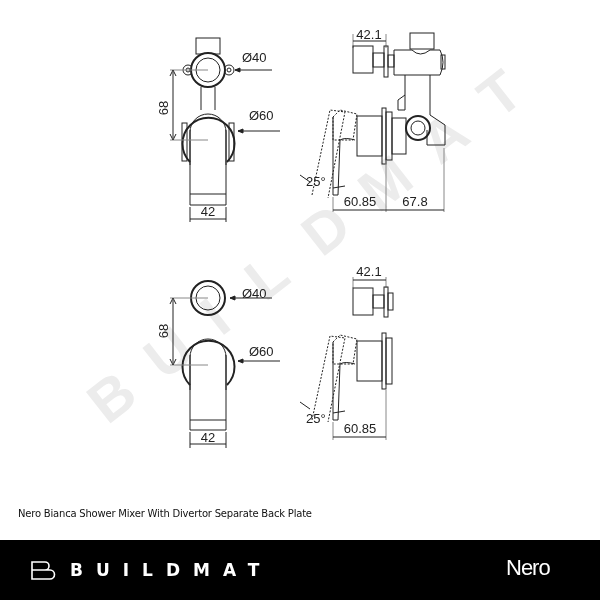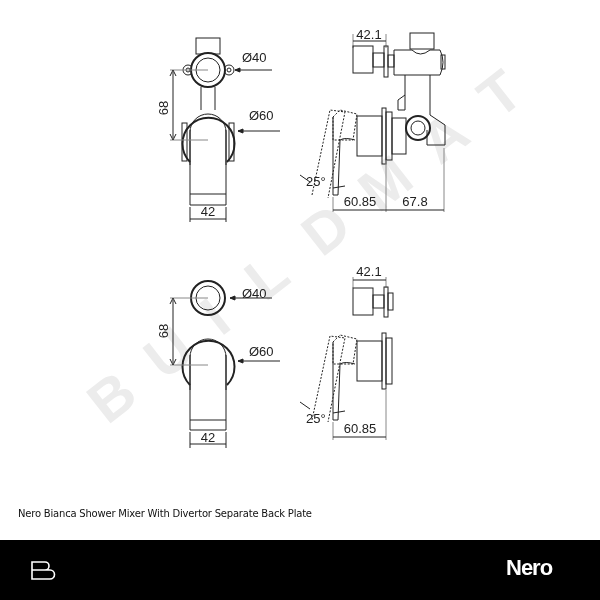--- a/index.html
+++ b/index.html
@@ -2,21 +2,21 @@
 <html><head>
 <meta charset="utf-8">
 <style>
   html, body { margin:0; padding:0; }
   body { width:600px; height:600px; background:#ffffff; position:relative; overflow:hidden; font-family:"Liberation Sans", sans-serif; }
   #drawing { position:absolute; left:0; top:0; width:600px; height:500px; }
   .title { position:absolute; left:18px; top:508px; font-size:10px; color:#111; font-family:"DejaVu Sans", sans-serif; letter-spacing:-0.2px; }
   .footer { position:absolute; left:0; top:540px; width:600px; height:60px; background:#000; }
   .brand { position:absolute; left:30px; top:17px; height:26px; display:flex; align-items:center; }
   .brand-text { color:#fff; font-weight:bold; font-size:17px; letter-spacing:13px; margin-left:12px; font-family:"DejaVu Sans", sans-serif; }
-  .nero { position:absolute; left:506px; top:15px; color:#fff; font-size:22px; letter-spacing:-1px; font-family:"Liberation Sans", sans-serif;font-weight:bold; }
+  .nero { position:absolute; left:506px; top:15px; color:#fff; font-size:22px; letter-spacing:-1px; font-family:"Liberation Sans", sans-serif; }
   svg text { font-family:"Liberation Sans", sans-serif; }
 </style>
 </head>
 <body>
 
 <svg id="drawing" width="600" height="500" viewBox="0 0 600 500">
 
   <g fill="#ececec" font-size="58" font-weight="bold" transform="rotate(-38 300 250)">
     <text x="40" y="270">B</text>
     <text x="112" y="270">U</text>
@@ -165,15 +165,16 @@
   </g>
 </svg>
 
 <div class="title">Nero Bianca Shower Mixer With Divertor Separate Back Plate</div>
 
 <div class="footer">
   <div class="brand">
     <svg width="28" height="20" viewBox="0 0 28 20">
       <path d="M2 2 H15 A4 4 0 0 1 15 10 H2 Z M2 10 H20 A4.5 4.5 0 0 1 20 19 H2 Z" fill="none" stroke="#fff" stroke-width="1.6"></path>
     </svg>
+    <span class="brand-text">BUILDMAT</span>
   </div>
   <div class="nero">Nero</div>
 </div>
 
 </body></html>

